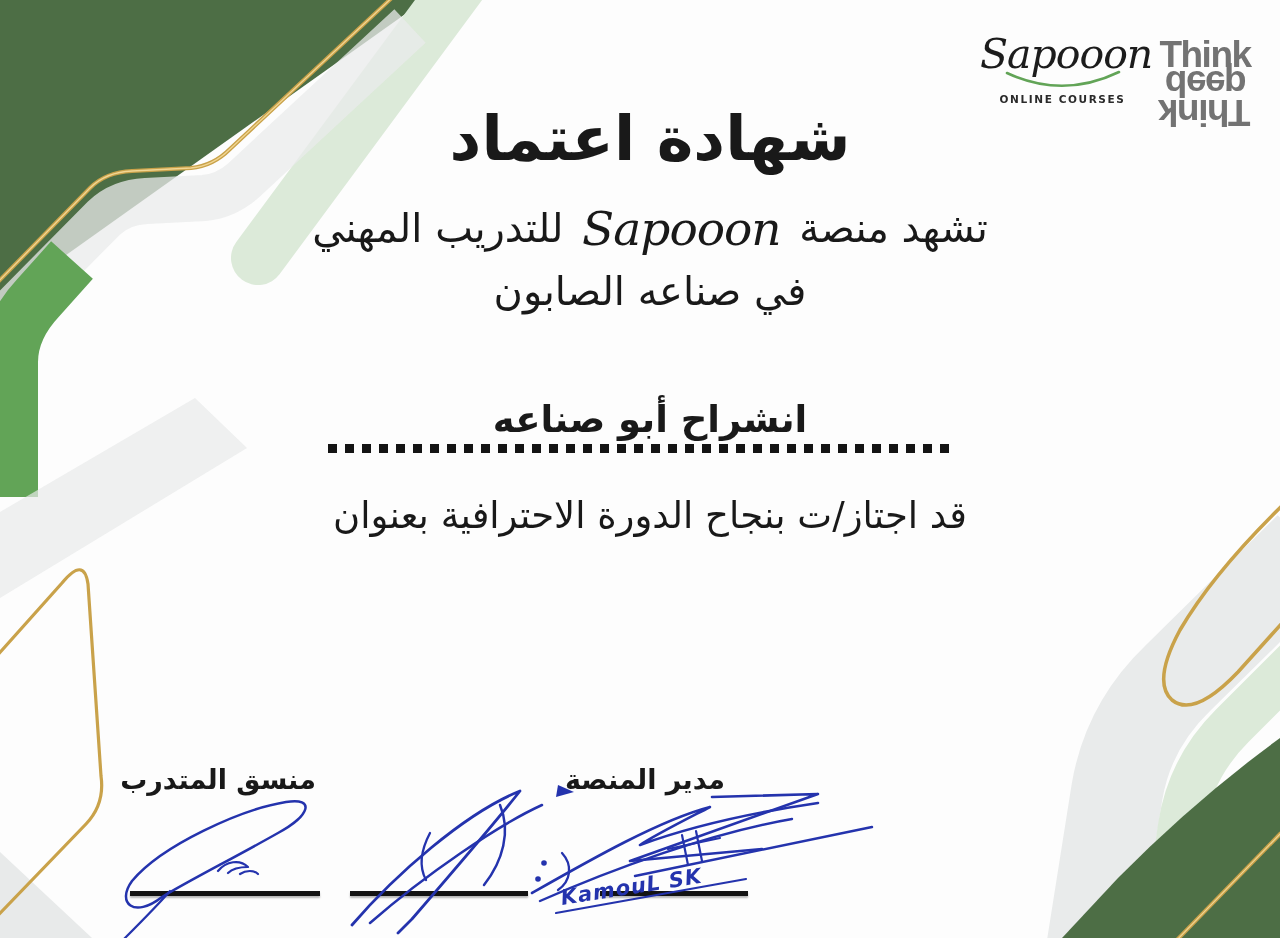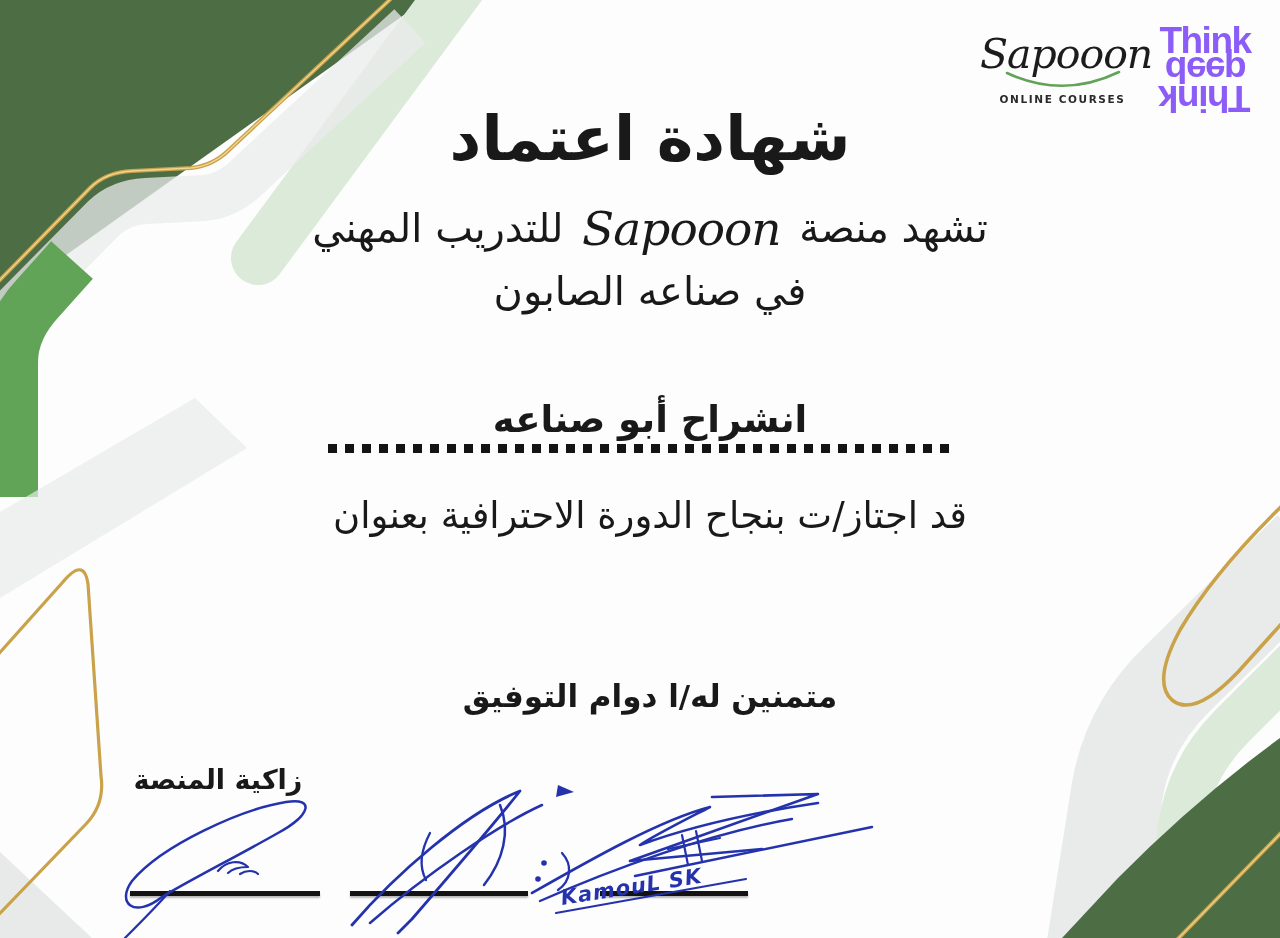--- a/index.html
+++ b/index.html
@@ -20,21 +20,21 @@
   .st-grayband{stroke:#e9ebeb;}
   .nofill{fill:none;}
   
   #sapooon-logo{left:980px;top:34px;width:165px;text-align:center;}
   #sapooon-name{
     font-family:"DejaVu Serif",serif;font-style:italic;font-size:41px;line-height:1;
     letter-spacing:-1px;color:#1c1c1c;font-weight:500;
   }
   #sapooon-smile{margin:-6px auto 0;}
   #sapooon-tagline{font-size:10.5px;letter-spacing:1.6px;font-weight:700;color:#2a2a2a;margin-top:0;}
-  #thinkdeep-logo{left:1150px;top:26px;width:110px;text-align:center;color:#8b5cf6;
+  #thinkdeep-logo{left:1150px;top:40px;width:110px;text-align:center;color:#737373;
     font-family:"Liberation Sans","DejaVu Sans",sans-serif;font-weight:600;font-size:37px;letter-spacing:-1.5px;}
   #thinkdeep-logo .td-line{height:29px;line-height:29px;}
   .flip-v{transform:scaleY(-1);}
   .flip-180{transform:rotate(180deg);}
   
   #cert-body{left:270px;top:0;width:760px;height:938px;text-align:center;direction:rtl;}
   .cline{position:absolute;left:0;width:100%;}
   #cert-title{top:102px;font-size:62px;font-weight:700;}
   #cert-intro{top:198px;font-size:40px;font-weight:500;}
   #platform-script{
@@ -129,24 +129,24 @@
 
     <div class="cline" id="cert-field">في صناعه الصابون</div>
 
 
     <div class="cline" id="trainee-name">انشراح أبو صناعه</div>
     <div class="abs" id="dotted-line"></div>
 
     <div class="cline" id="cert-passed">قد اجتاز/ت بنجاح الدورة الاحترافية بعنوان</div>
 
 
-    <div class="cline" id="cert-wishes">متمنين له/ا دوام التوفيق</div>
   </div>
 
-  <div class="sig-label" id="sig-label-coordinator">زاكية المنصة</div>
+  <div class="sig-label" id="sig-label-manager">مدير المنصة</div>
+  <div class="sig-label" id="sig-label-coordinator">منسق المتدرب</div>
 
   <div class="sig-line" id="sig-line-manager"></div>
   <div class="sig-line" id="sig-line-trainer"></div>
   <div class="sig-line" id="sig-line-coordinator"></div>
 
   <svg class="abs" id="sig-ink" width="830" height="163" viewBox="0 0 830 163">
 
     <g>
       <path class="ink" stroke-width="2.6" d="M462,118 C520,85 590,45 640,32 C615,45 585,60 570,70 C630,48 700,35 748,28"></path>
       <path class="ink" stroke-width="2.4" d="M470,126 C540,95 640,58 722,44"></path>

